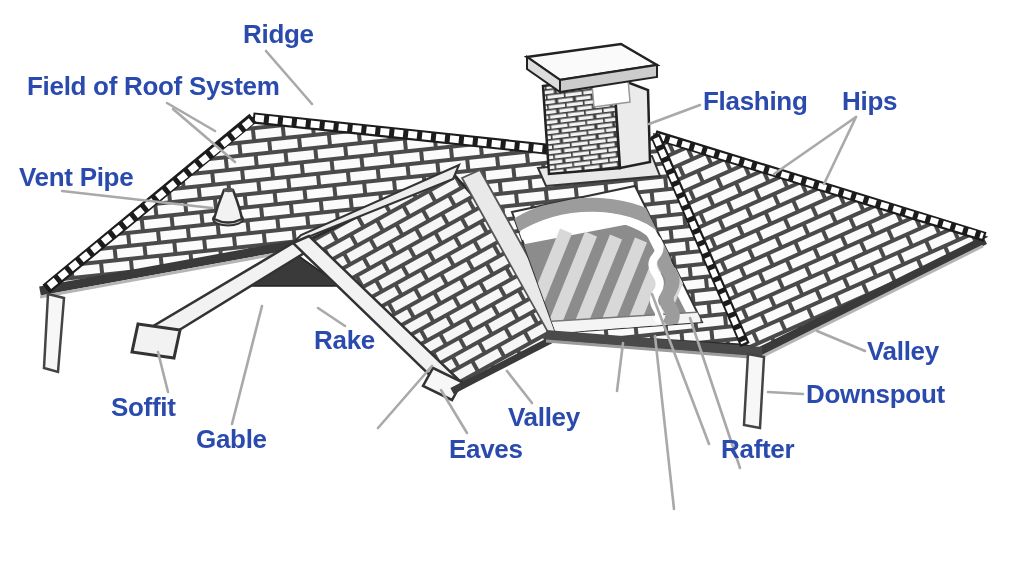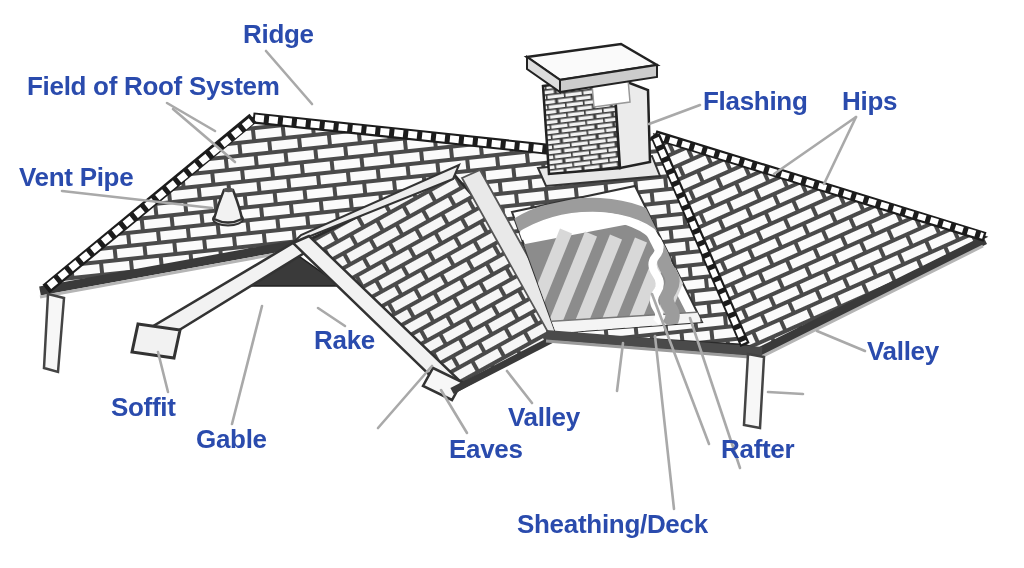--- a/index.html
+++ b/index.html
@@ -154,20 +154,20 @@
   </g>
 </svg>
 
 <div class="lbl" style="left:243px;top:21px">Ridge</div>
 <div class="lbl" style="left:27px;top:73px">Field of Roof System</div>
 <div class="lbl" style="left:19px;top:164px">Vent Pipe</div>
 <div class="lbl" style="left:703px;top:88px">Flashing</div>
 <div class="lbl" style="left:842px;top:88px">Hips</div>
 <div class="lbl" style="left:314px;top:327px">Rake</div>
 <div class="lbl" style="left:867px;top:338px">Valley</div>
+<div class="lbl" style="left:806px;top:381px">Downspout</div>
 <div class="lbl" style="left:111px;top:394px">Soffit</div>
 <div class="lbl" style="left:196px;top:426px">Gable</div>
 <div class="lbl" style="left:449px;top:436px">Eaves</div>
 <div class="lbl" style="left:508px;top:404px">Valley</div>
 <div class="lbl" style="left:721px;top:436px">Rafter</div>
-<div class="lbl" style="left:517px;top:511px">Sheathing/Deck</div>
 
 </div>
 
 </body></html>

